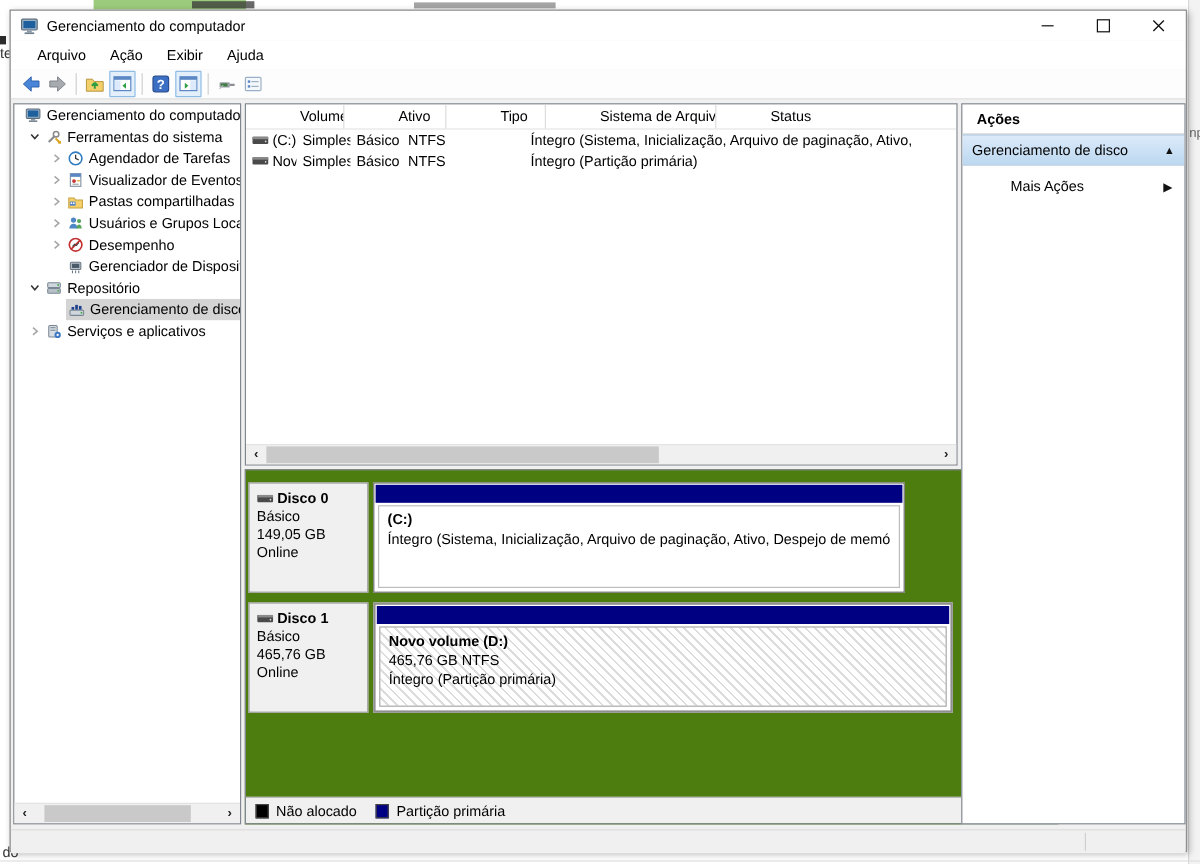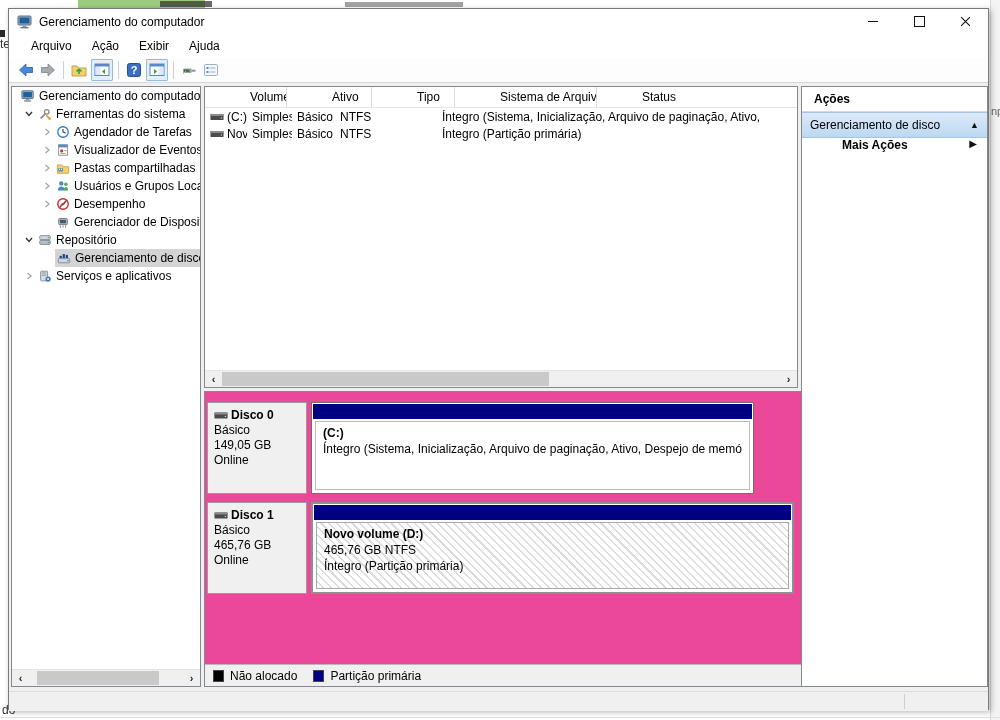--- a/index.html
+++ b/index.html
@@ -37,21 +37,21 @@
            display:flex;align-items:center;box-sizing:border-box;padding-left:6px;}
   .tb-btn{width:20px;height:20px;display:flex;align-items:center;justify-content:center;margin:0 1px;}
   .tb-btn svg{width:16px;height:16px;}
   .tb-active{border:1px solid #90bce4;background:#e3effb;border-radius:1px;}
   .tb-sep{width:1px;height:18px;background:#d0d0d0;margin:0 4px;}
 
   .content{left:0;top:74px;width:100%;height:608px;background:#f0f0f0;}
   .panel{background:#fff;border:1px solid #828790;box-sizing:border-box;position:absolute;overflow:hidden;}
   .tree-panel{left:2px;top:3px;width:190px;height:601px;}
   .vol-panel{left:195px;top:3px;width:594px;height:302px;}
-  .disk-panel{left:195px;top:308px;width:678px;height:296px;background:#ec4899;}
+  .disk-panel{left:195px;top:308px;width:678px;height:296px;background:#4d7c0f;}
   .act-panel{left:792px;top:3px;width:187px;height:601px;}
 
   
   .trow{height:18px;display:flex;align-items:center;white-space:nowrap;overflow:hidden;padding-left:8px;}
   .trow.d2{padding-left:26px;}
   .chev{width:17px;height:14px;display:flex;align-items:center;justify-content:center;flex:0 0 17px;}
   .chev svg{width:10px;height:10px;}
   .ticon{width:16px;height:16px;flex:0 0 16px;display:flex;align-items:center;justify-content:center;margin-right:3px;}
   .ticon svg{width:14px;height:14px;}
   .tlabel{white-space:nowrap;}
@@ -92,21 +92,21 @@
   .legend{position:absolute;left:0;bottom:0;width:100%;height:22px;background:#f0f0f0;border-top:1px solid #b9b9b9;
           display:flex;align-items:center;padding-left:8px;box-sizing:border-box;gap:6px;}
   .sw{width:11px;height:12px;border:1px solid #444;box-sizing:border-box;}
   .legend .lab{margin-right:10px;}
 
   
   .act-title{height:24px;display:flex;align-items:center;padding-left:12px;font-weight:bold;border-bottom:1px solid #d9d9d9;}
   .act-group{height:24px;display:flex;align-items:center;padding:0 8px;
              background:linear-gradient(#dceafa,#bcd8f0);border-top:1px solid #a7c4e0;border-bottom:1px solid #a7c4e0;}
   .act-group .arr{margin-left:auto;font-size:9px;color:#111;}
-  .act-more{height:24px;display:flex;align-items:flex-start;padding:0 10px 0 40px;font-weight:bold;}
+  .act-more{height:24px;display:flex;align-items:flex-end;padding:0 10px 0 40px;}
   .act-more .arr{margin-left:auto;font-size:10px;color:#111;}
 
   
   .statusbar{left:0;top:682px;width:100%;height:19px;background:#f0f0f0;border-top:1px solid #dcdcdc;}
   .status-div{position:absolute;left:895px;top:2px;width:1px;height:15px;background:#cfcfcf;}
 </style>
 </head>
 <body>
 
 <div class="abs bg-green"></div>

